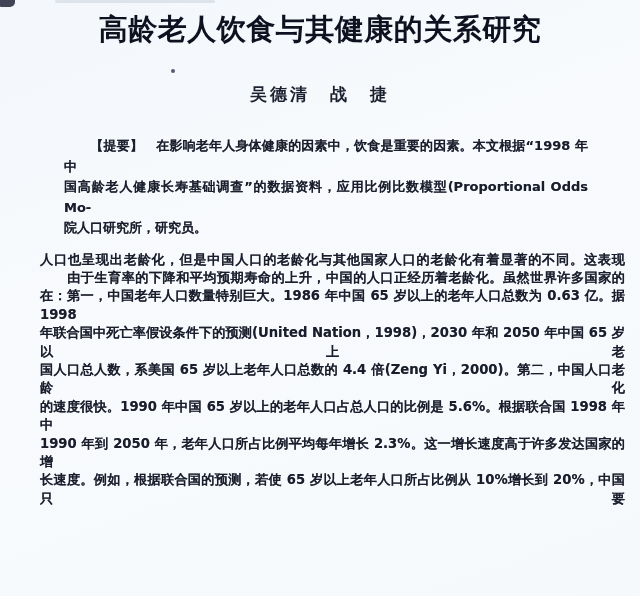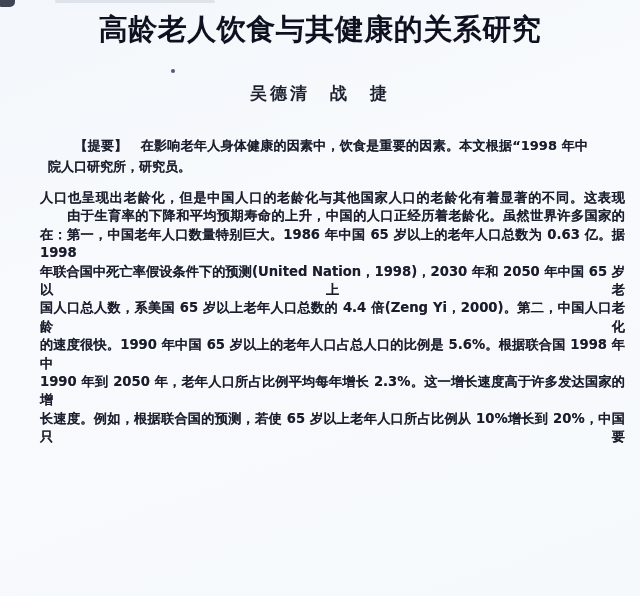--- a/index.html
+++ b/index.html
@@ -21,29 +21,29 @@
     font-size:29px;
     line-height:38px;
     font-weight:700;
     text-align:center;
     letter-spacing:0.5px;
     color:#0e1220;
   }
   .authors{
     margin-top:36px;
     text-align:center;
-    font-family:Liberation Mono, monospace;
+    font-family:Liberation Sans, sans-serif;
     font-size:17px;
     line-height:22px;
     font-weight:600;
     letter-spacing:3px;
     color:#1c2130;
   }
   .abstract{
-    margin:30px 52px 0 48px;
+    margin:30px 52px 0 64px;
     font-size:13px;
     line-height:20.5px;
     font-weight:600;
   }
   .body-text{
     margin:12px 15px 0 40px;
     font-size:13.2px;
     line-height:18.4px;
     font-weight:600;
   }
@@ -88,20 +88,21 @@
   <div class="smudge-topedge"></div>
 
   <h1 class="title">高龄老人饮食与其健康的关系研究</h1>
 
   <div class="stray-dot"></div>
 
   <div class="authors">吴德清　战　捷</div>
 
   <div class="abstract">
       <div class="tline">　　【提要】　在影响老年人身体健康的因素中，饮食是重要的因素。本文根据“1998 年中</div>
+      <div class="tline">国高龄老人健康长寿基础调查”的数据资料，应用比例比数模型(Proportional Odds Mo-</div>
       <div class="tline tline-end">院人口研究所，研究员。</div>
     </div>
 
   <div class="body-text">
       <div class="tline">人口也呈现出老龄化，但是中国人口的老龄化与其他国家人口的老龄化有着显著的不同。这表现</div>
       <div class="tline">　　由于生育率的下降和平均预期寿命的上升，中国的人口正经历着老龄化。虽然世界许多国家的</div>
       <div class="tline">在：第一，中国老年人口数量特别巨大。1986 年中国 65 岁以上的老年人口总数为 0.63 亿。据 1998</div>
       <div class="tline">年联合国中死亡率假设条件下的预测(United Nation，1998)，2030 年和 2050 年中国 65 岁以上老</div>
       <div class="tline">国人口总人数，系美国 65 岁以上老年人口总数的 4.4 倍(Zeng Yi，2000)。第二，中国人口老龄化</div>
       <div class="tline">的速度很快。1990 年中国 65 岁以上的老年人口占总人口的比例是 5.6%。根据联合国 1998 年中</div>

